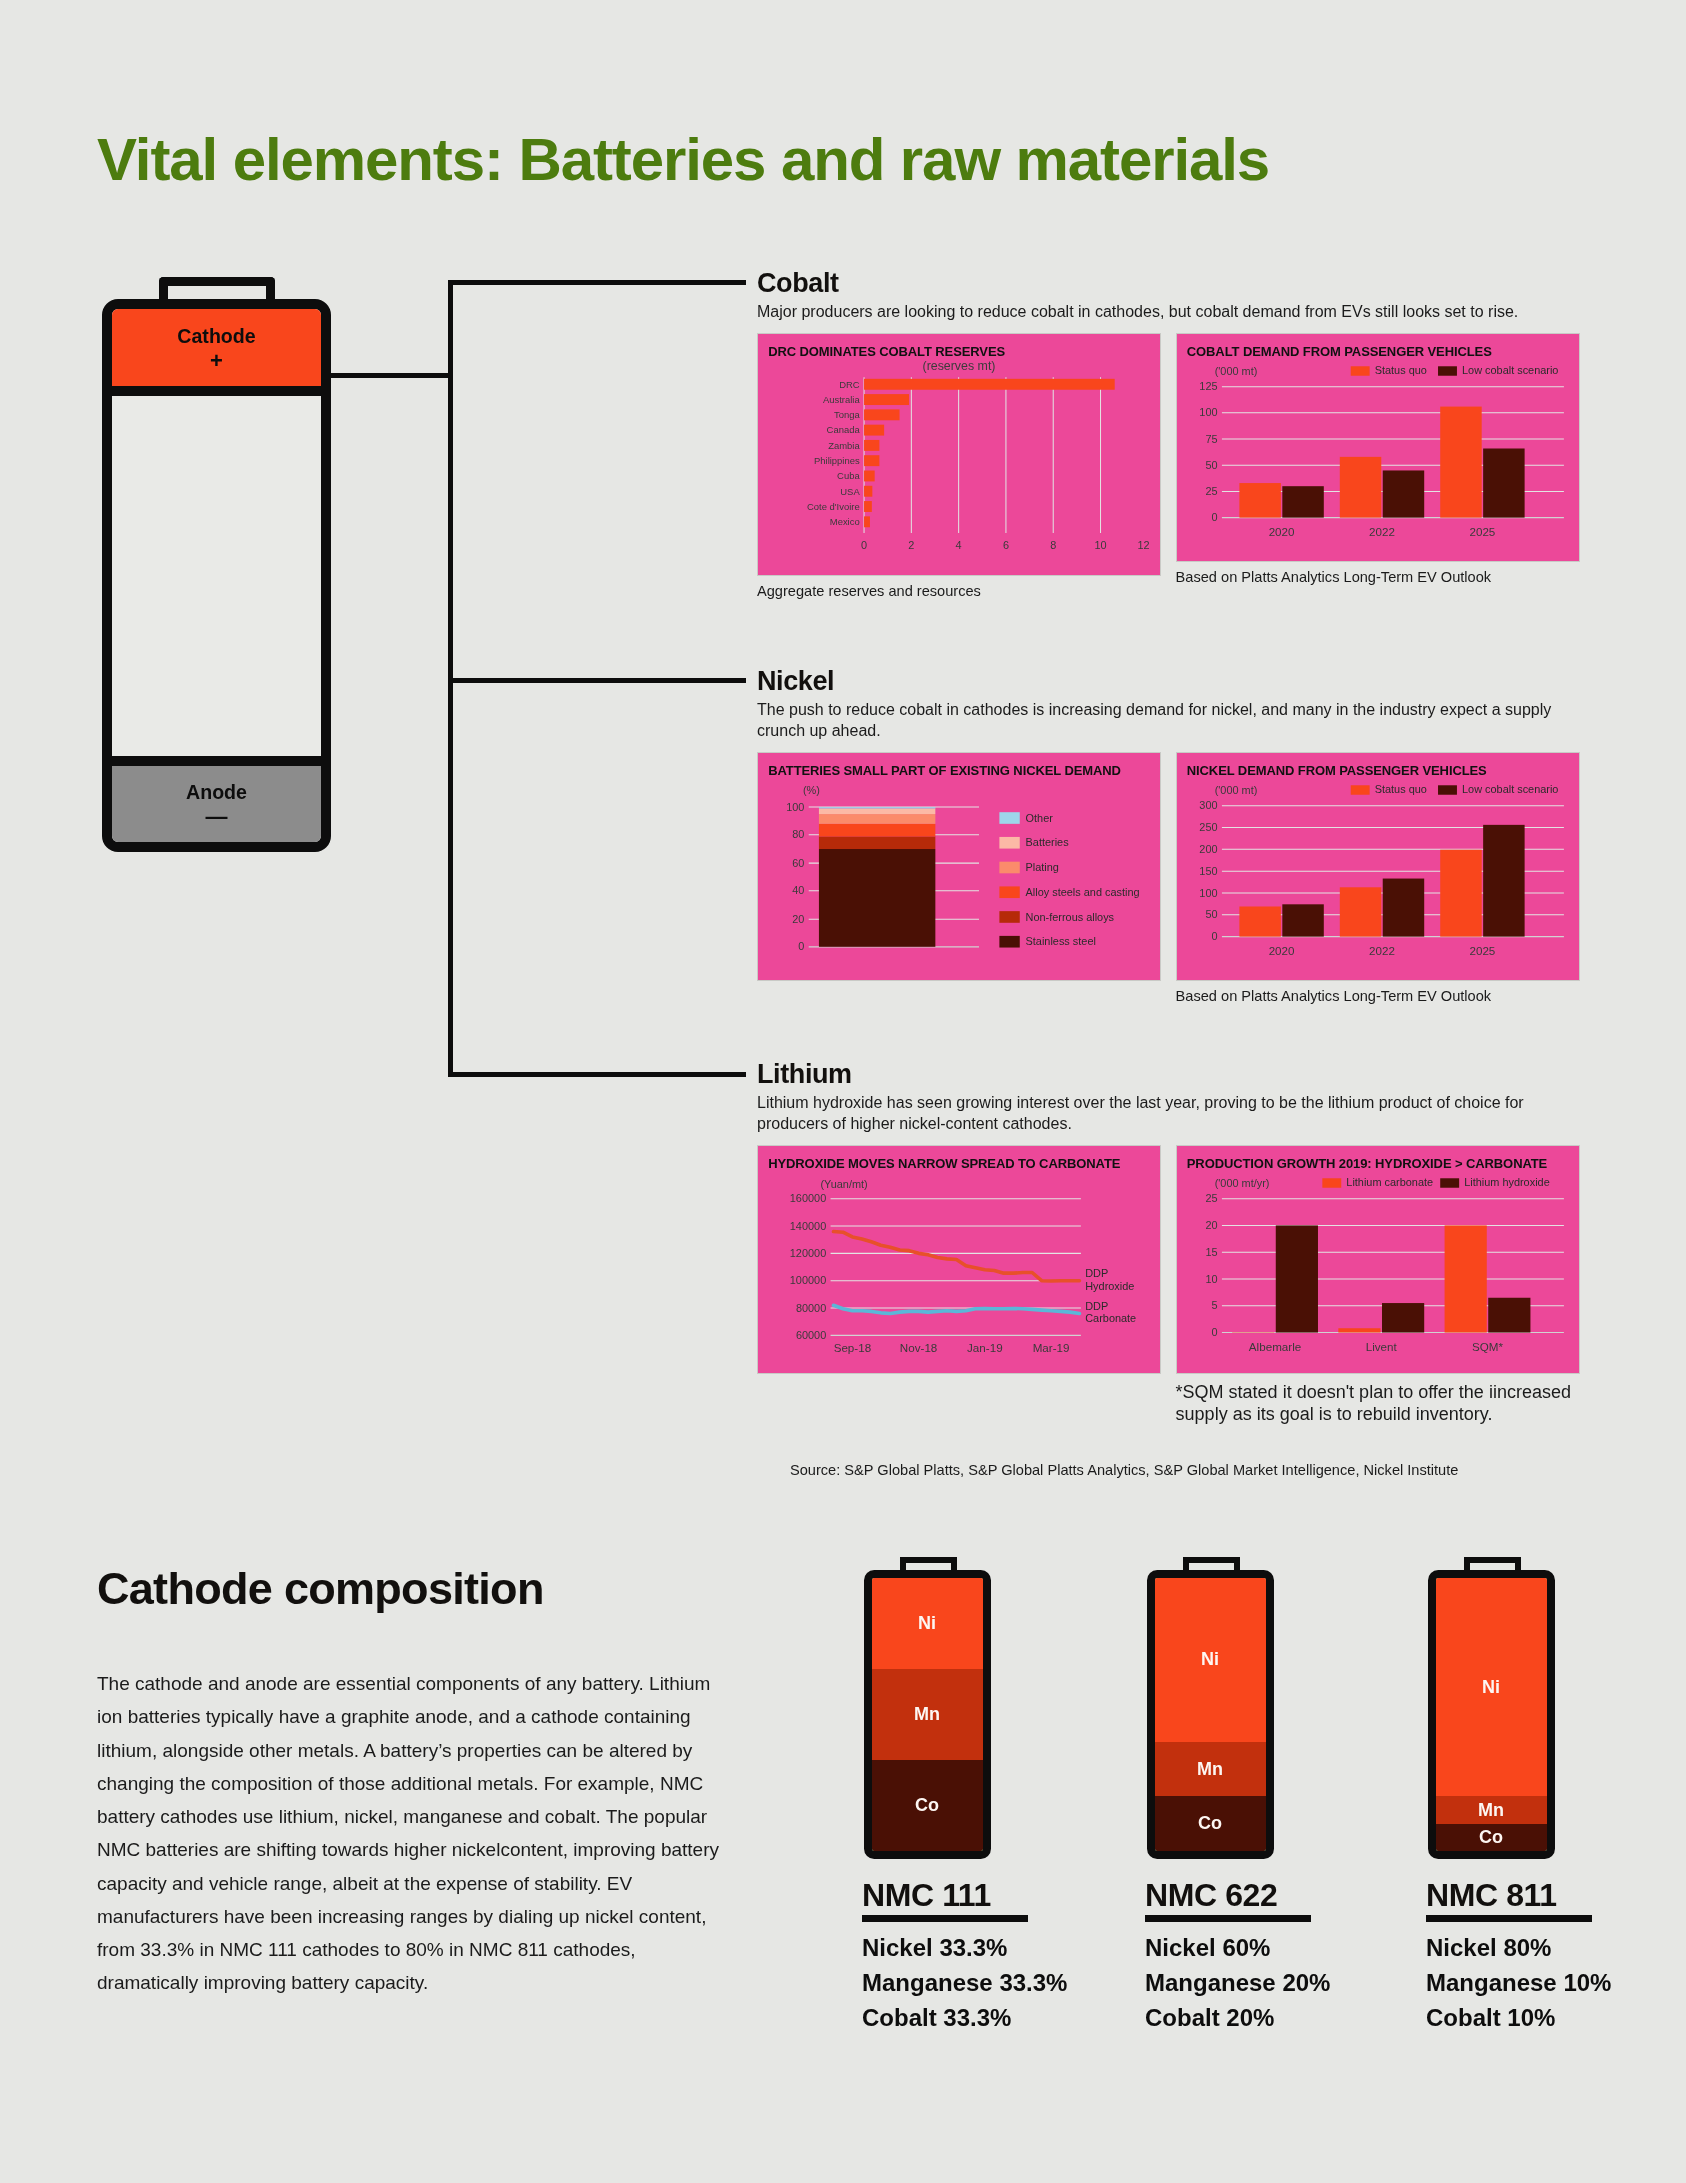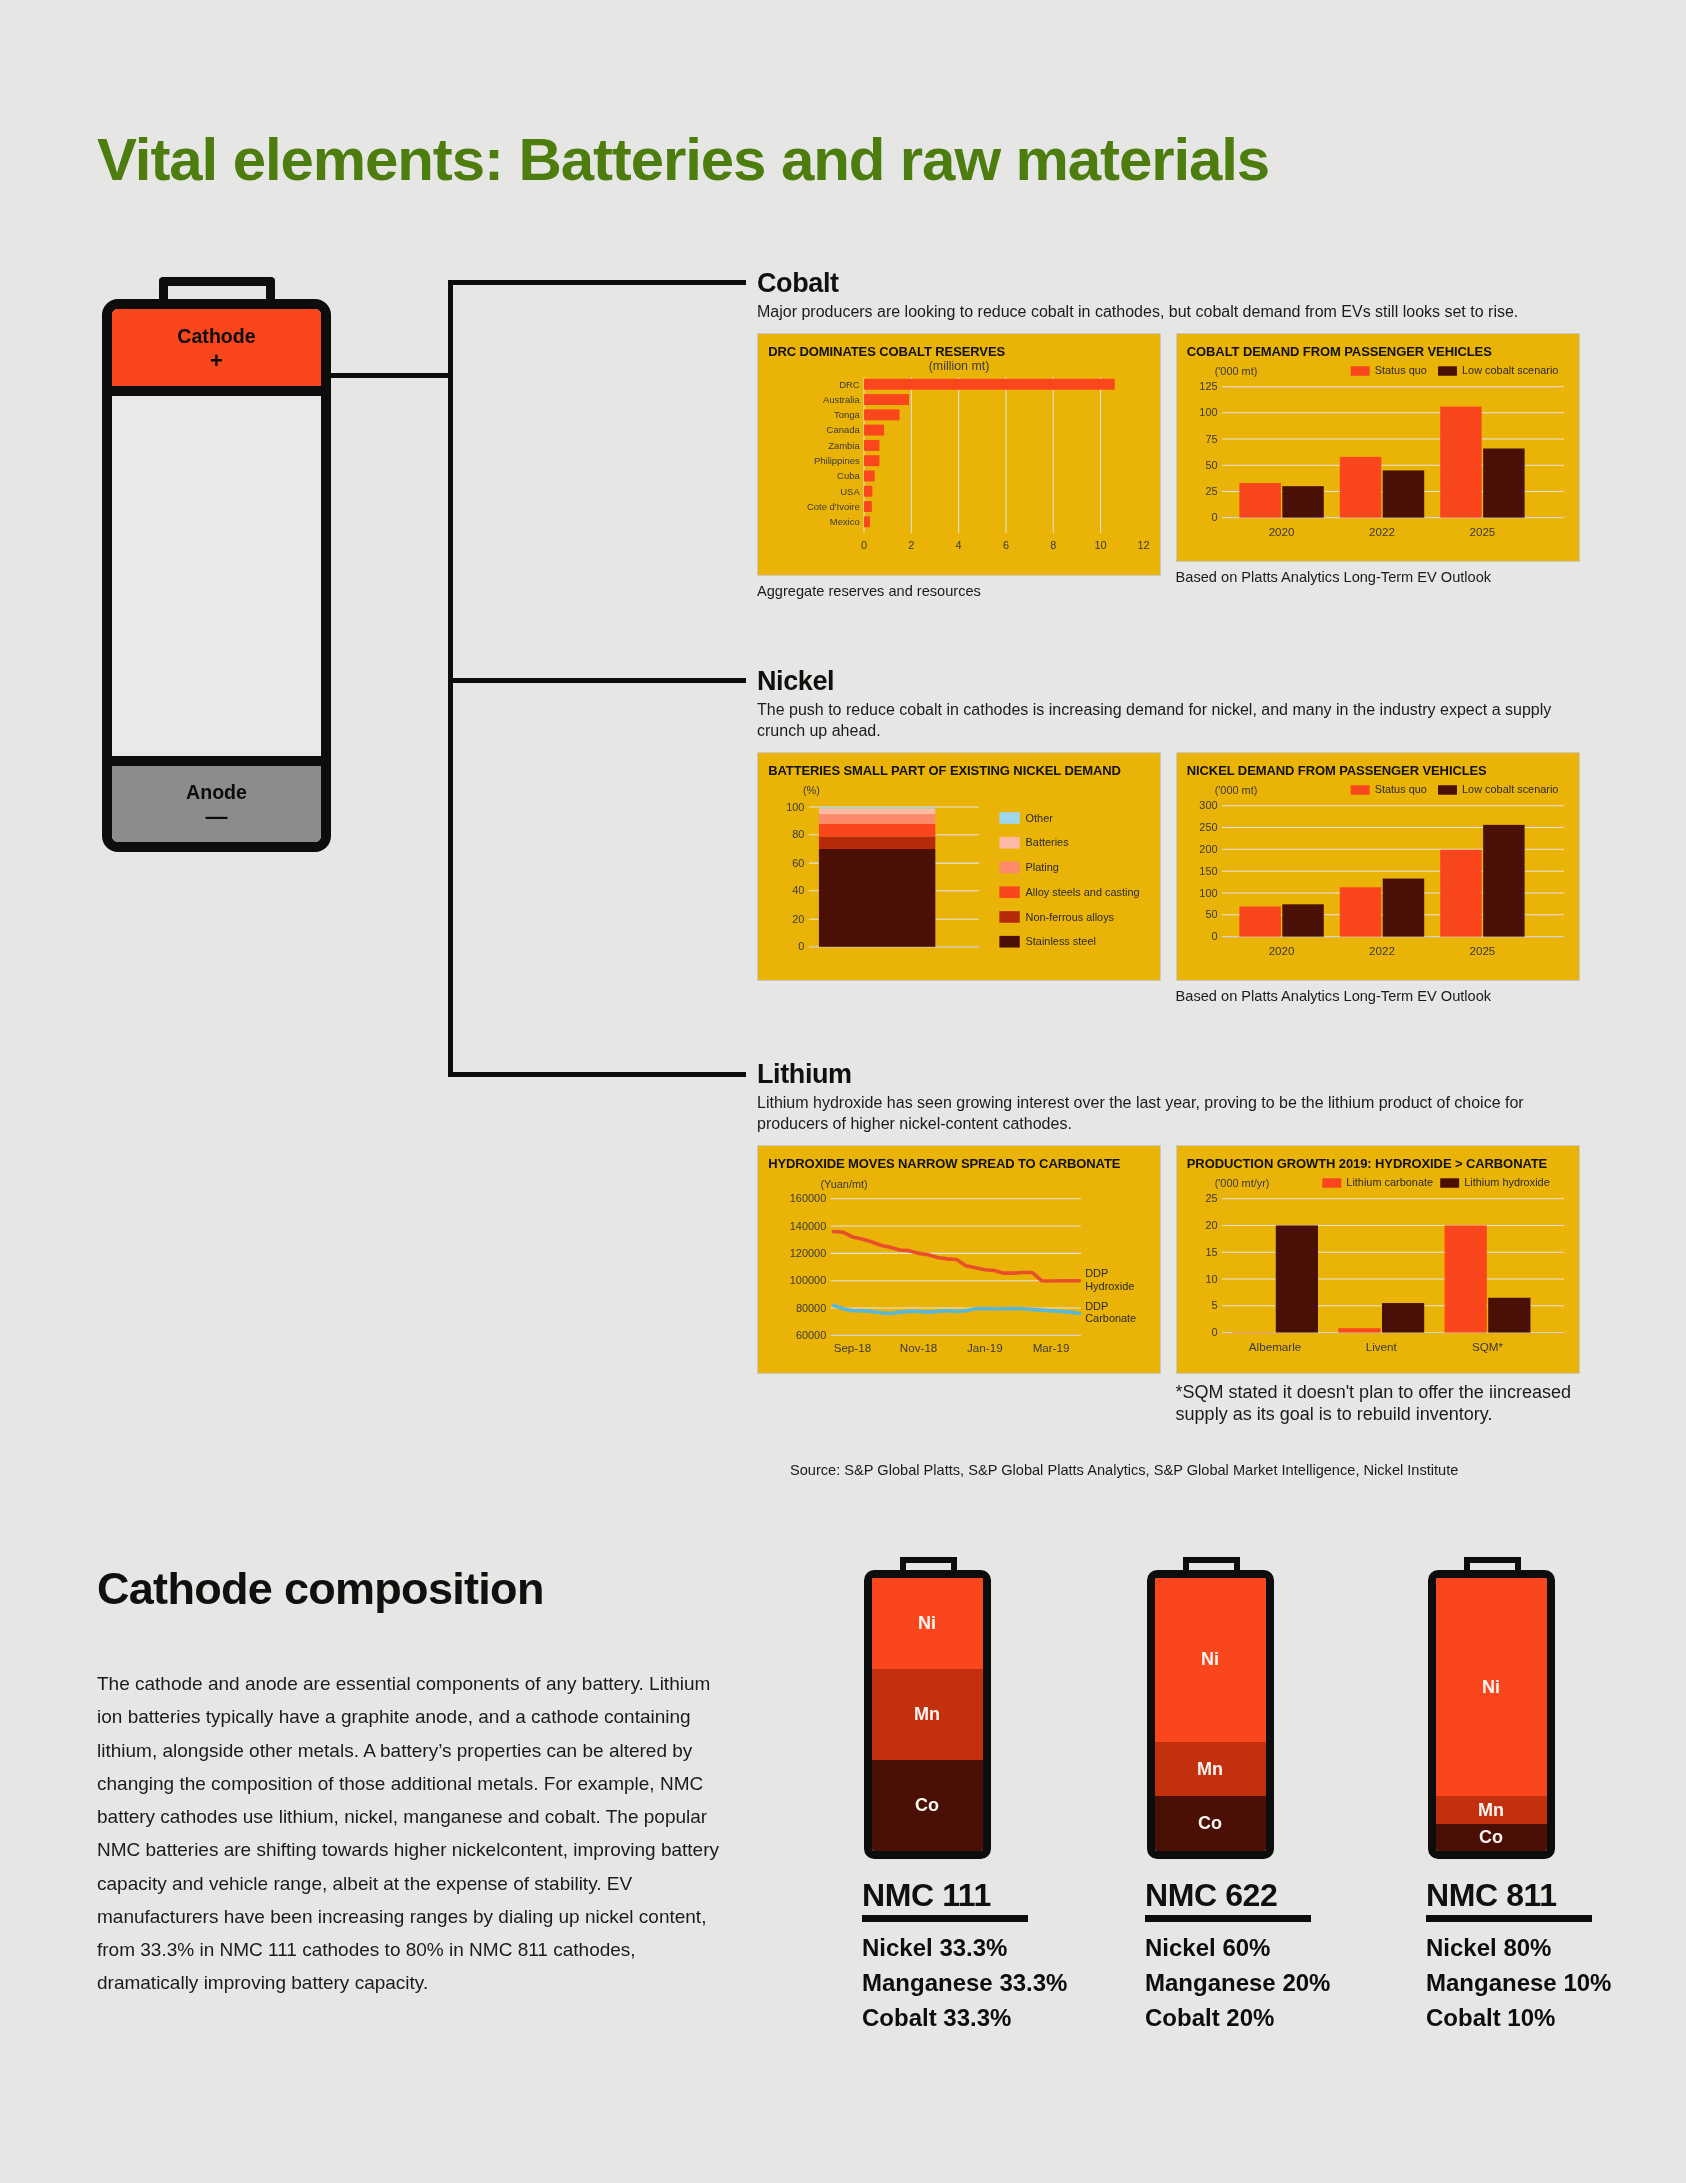--- a/index.html
+++ b/index.html
@@ -49,21 +49,21 @@
   
   .conn { position: absolute; background: #0d0d0d; }
 
   
   .section { position: absolute; left: 757px; width: 837px; }
   .sec-title { font-size: 27px; font-weight: 700; letter-spacing: -0.4px; margin-bottom: 2.9px; }
   .sec-desc { font-size: 16px; line-height: 1.30; color: #1b1b1b; margin-bottom: 10.2px; }
 
   .charts-row { display: flex; gap: 14.6px; }
   .chart-card {
-    background: #eab308; border: 1.5px solid #c9cac6;
+    background: #ec4899; border: 1.5px solid #c9cac6;
     width: 404px; padding: 10.2px 10.2px 7.3px 10.2px; position: relative;
   }
   .chart-head { font-size: 13px; font-weight: 700; letter-spacing: -0.1px; color: #111; }
   .unit { font-size: 12.4px; color: #3c3c3c; }
   .caption { font-size: 14.6px; color: #1b1b1b; margin-top: 6.5px; }
   .footnote { font-size: 18px; color: #1b1b1b; line-height: 1.25; margin-top: 6.5px; }
 
   svg { display: block; }
   .axlbl { font-family: "Liberation Sans", sans-serif; font-size: 15px; fill: #3a3a3a; }
   .axlbl-sm { font-family: "Liberation Sans", sans-serif; font-size: 13px; fill: #3a3a3a; }
@@ -125,21 +125,21 @@
 
   <div class="section" style="top:268px;">
     <div class="sec-title">Cobalt</div>
     <div class="sec-desc">Major producers are looking to reduce cobalt in cathodes, but cobalt demand from EVs still looks set to rise.</div>
 
     <div class="charts-row">
 
       <div>
         <div class="chart-card">
           <div class="chart-head">DRC DOMINATES COBALT RESERVES</div>
-          <div style="text-align:center;" class="unit">(million mt)</div>
+          <div style="text-align:center;" class="unit">(reserves mt)</div>
           <svg width="382" height="195" viewBox="0 0 525 268">
 
             <g>
               <line class="grid" x1="132" y1="6" x2="132" y2="220"></line>
               <line class="grid" x1="197" y1="6" x2="197" y2="220"></line>
               <line class="grid" x1="262" y1="6" x2="262" y2="220"></line>
               <line class="grid" x1="327" y1="6" x2="327" y2="220"></line>
               <line class="grid" x1="392" y1="6" x2="392" y2="220"></line>
               <line class="grid" x1="457" y1="6" x2="457" y2="220"></line>
             </g>

